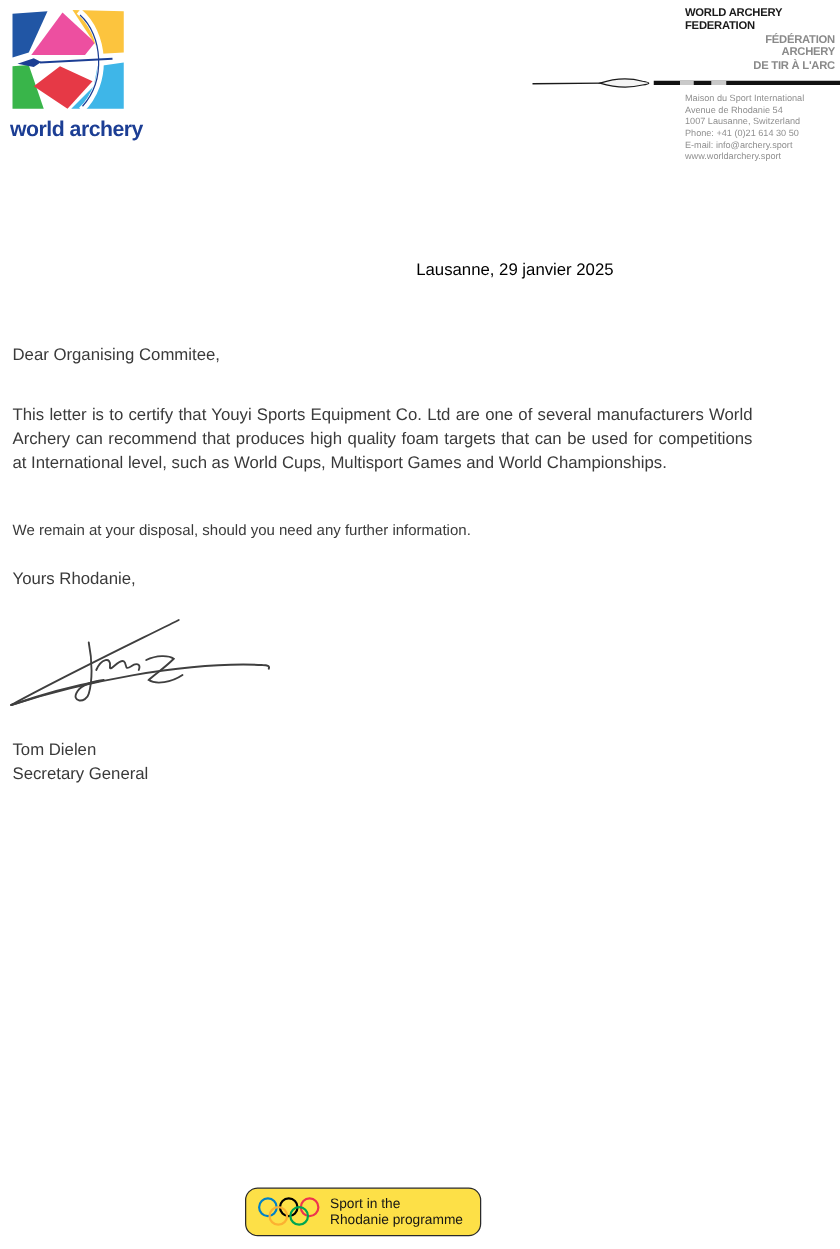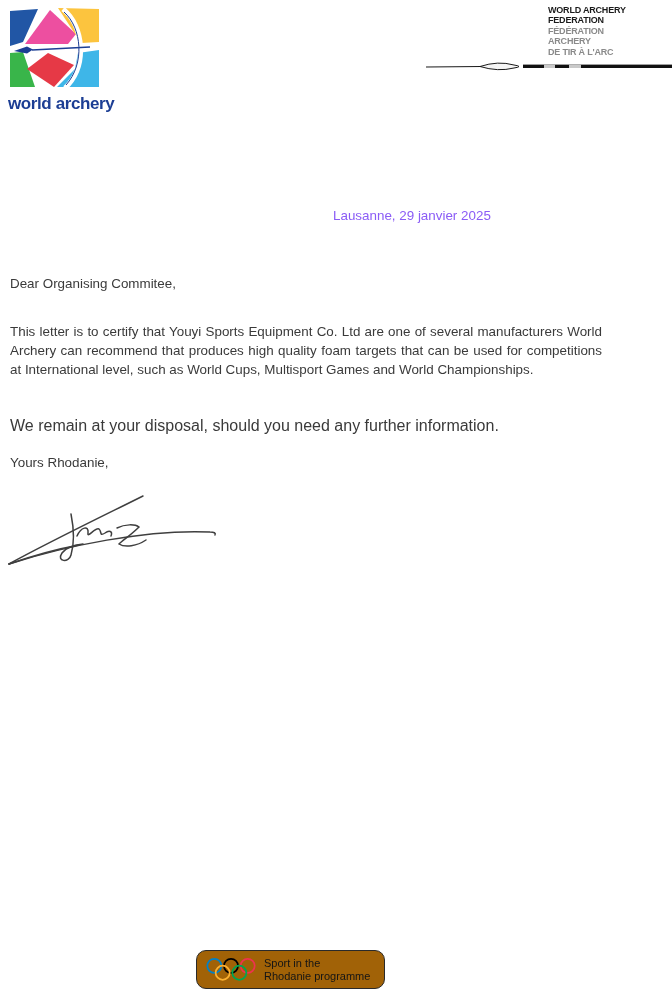--- a/index.html
+++ b/index.html
@@ -12,42 +12,42 @@
   .wordmark{
     position:absolute;left:8px;top:94px;font-size:17px;font-weight:700;
     letter-spacing:-0.4px;color:#1c3e94;
   }
   
   .fed-block{
     position:absolute;left:548px;top:5px;width:120px;
     font-weight:700;font-size:9px;line-height:10.4px;letter-spacing:-0.2px;
   }
   .fed-en{color:#1a1a1a;}
-  .fed-fr{color:#8a8a8a;}
+  .fed-fr{color:#8a8a8a;text-align:right;}
   .arrow-svg{position:absolute;left:424px;top:59px;}
   .address-block{
     position:absolute;left:548px;top:74px;width:120px;
     font-size:7.3px;line-height:9.2px;color:#8f8f8f;font-weight:400;
   }
   
-  .date-line{position:absolute;left:333px;top:208px;font-size:13.4px;color:#8b5cf6;}
+  .date-line{position:absolute;left:333px;top:208px;font-size:13.4px;color:#000000;}
   .salutation{position:absolute;left:10px;top:276px;font-size:13.4px;}
   .para1{
     position:absolute;left:10px;top:322px;width:592px;margin:0;
     font-size:13.4px;line-height:19px;text-align:justify;
   }
-  .para2{position:absolute;left:10px;top:417px;font-size:16px;}
+  .para2{position:absolute;left:10px;top:417px;font-size:12px;}
   .closing{position:absolute;left:10px;top:455px;font-size:13.4px;}
   .signature-svg{position:absolute;left:5px;top:487px;}
   .signer{position:absolute;left:10px;top:590px;font-size:13.4px;line-height:19px;}
   
   .olympic-badge{
     position:absolute;left:196px;top:950px;width:189px;height:39px;
     border:1.2px solid #2a2a2a;border-radius:10px;display:flex;align-items:center;
-    box-sizing:border-box;background:#a16207;
+    box-sizing:border-box;background:#fde047;
   }
   .rings-svg{margin-left:9px;flex:0 0 auto;}
   .badge-text{margin-left:8px;font-size:11px;line-height:13px;color:#151515;}
   .b{font-weight:400;}
 </style>
 </head>
 <body>
 
 <div class="page">
 
@@ -74,40 +74,52 @@
   </div>
 
   <svg class="arrow-svg" width="248" height="14" viewBox="0 0 248 14">
     <line x1="2" y1="8" x2="58" y2="7.5" stroke="#1a1a1a" stroke-width="1.2"></line>
     <path d="M 56,7.5 Q 74,1.5 90,6 Q 100,7.5 90,9 Q 74,13 56,7.5 Z" fill="#f5f5f5" stroke="#1a1a1a" stroke-width="1"></path>
     <rect x="99" y="5.6" width="149" height="3.4" fill="#111111"></rect>
     <rect x="120" y="5.6" width="11" height="3.4" fill="#c9c9c9"></rect>
     <rect x="145" y="5.6" width="12" height="3.4" fill="#c9c9c9"></rect>
   </svg>
 
+  <div class="address-block">
+    <div>Maison du Sport International</div>
+    <div>Avenue de Rhodanie 54</div>
+    <div>1007 Lausanne, Switzerland</div>
+    <div>Phone: +41 (0)21 614 30 50</div>
+    <div>E-mail: info@archery.sport</div>
+    <div>www.worldarchery.sport</div>
+  </div>
 
   <div class="date-line">Lausanne, 29 janvier 2025</div>
 
   <div class="salutation">Dear Organising Commitee,</div>
 
   <p class="para1"><span>This letter is to certify that </span><span class="b">Youyi Sports Equipment Co. Ltd</span><span>  are one of several manufacturers World Archery can recommend that produces high quality foam targets that can be used for competitions at International level, such as World Cups, Multisport Games and World Championships.</span></p>
 
   <div class="para2">We remain at your disposal, should you need any further information.</div>
 
   <div class="closing">Yours Rhodanie,</div>
 
   <svg class="signature-svg" width="215" height="88" viewBox="0 0 215 88" fill="none" stroke="#3f3f3f" stroke-width="1.5" stroke-linecap="round">
     <path d="M 4,77 C 44,55 102,27 138,9"></path>
     <path d="M 4,77 C 60,59 142,42 205,45 C 209,45 211,46 210,48"></path>
     <path d="M 4,77 C 30,68 52,62 74,58"></path>
     <path d="M 66,27 C 69,42 69,58 66,68 C 64,76 51,75 57,66 C 61,60 70,58 78,57"></path>
     <path d="M 72,49 C 76,40 84,38 83,46 C 82,52 90,40 94,42 C 97,44 94,50 100,46 C 104,43 108,44 106,49"></path>
     <path d="M 112,41 C 120,37 130,37 134,40 C 126,48 118,53 114,57 C 120,61 132,59 141,53"></path>
   </svg>
 
+  <div class="signer">
+    <div>Tom Dielen</div>
+    <div>Secretary General</div>
+  </div>
 
   <div class="olympic-badge">
     <svg class="rings-svg" width="50" height="27" viewBox="0 0 54 28" fill="none" stroke-width="1.9">
       <circle cx="9" cy="10" r="7.6" stroke="#0081C8"></circle>
       <circle cx="27" cy="10" r="7.6" stroke="#000000"></circle>
       <circle cx="45" cy="10" r="7.6" stroke="#EE334E"></circle>
       <circle cx="18" cy="17.5" r="7.6" stroke="#FCB131"></circle>
       <circle cx="36" cy="17.5" r="7.6" stroke="#00A651"></circle>
     </svg>
     <div class="badge-text">

